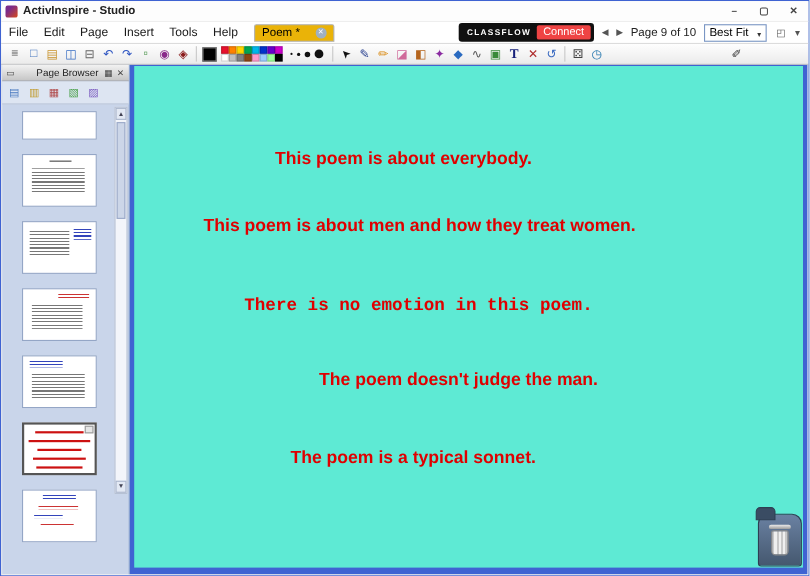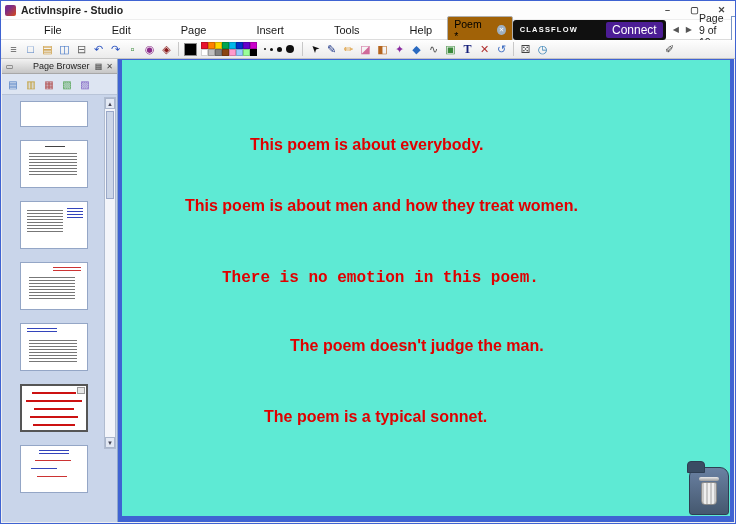--- a/index.html
+++ b/index.html
@@ -9,27 +9,27 @@
   
   .titlebar { position:absolute; left:0; top:0; right:0; height:19px; background:#fdfdfd; display:flex; align-items:center; border-bottom:1px solid #eee;font-weight:bold; }
   .app-icon { width:11px; height:11px; margin:0 5px 0 4px; border-radius:2px; background:linear-gradient(135deg,#7a2a8a 30%,#d84a1a); }
   .title-text { font-size:10.5px; color:#222; }
   .win-controls { margin-left:auto; display:flex; height:100%; }
   .win-btn { width:27px; display:flex; align-items:center; justify-content:center; font-size:9px; color:#444; }
 
   
   .menubar { position:absolute; top:19px; left:0; right:0; height:20px; background:#fff; border-bottom:1px solid #dcdcdc; display:flex; align-items:center; font-size:11px; }
   .menu-items { display:flex; }
-  .menu-item { padding:2px 7px; color:#1a1a1a;margin-left:36px; }
-  .doc-tab { margin-left:8px; border:1px solid #b0b0b0; background:#a16207; padding:1px 6px; display:flex; gap:14px; align-items:center; font-size:10.5px; border-radius:2px 2px 0 0; }
+  .menu-item { padding:2px 7px; color:#1a1a1a; }
+  .doc-tab { margin-left:8px; border:1px solid #b0b0b0; background:#eab308; padding:1px 6px; display:flex; gap:14px; align-items:center; font-size:10.5px; border-radius:2px 2px 0 0; }
   .tab-close { width:10px; height:10px; border-radius:50%; background:#9fb0c0; color:#fff; font-size:6.5px; line-height:10px; text-align:center; }
   .mb-right { margin-left:auto; display:flex; align-items:center; gap:7px; padding-right:4px; }
-  .cf-pill { background:#101010; color:#fff; border-radius:3px; padding:2px 3px 2px 7px; display:flex; align-items:center; }
+  .cf-pill { background:#101010; color:#fff; border-radius:3px; padding:2px 3px 2px 7px; display:flex; align-items:center; gap:5px; }
   .cf-brand { font-size:7.5px; font-weight:bold; letter-spacing:1.2px; }
-  .cf-connect { background:#4c1d95; border-radius:2px; padding:1px 6px; font-size:12px; color:#fff;margin-left:28px; }
+  .cf-connect { background:#ef4444; border-radius:2px; padding:1px 6px; font-size:10px; color:#fff; }
   .nav-arrow { font-size:8px; color:#555; }
   .page-indicator { font-size:10.5px; color:#222; }
   .zoom-select { border:1px solid #7a96c4; background:#fff; font-size:10.5px; padding:1px 4px; display:flex; align-items:flex-end; gap:8px; }
   .zoom-caret { font-size:7px; color:#333; }
   .mb-icon { font-size:9px; color:#555; width:12px; text-align:center; }
 
   
   .toolbar { position:absolute; top:39px; left:0; right:0; height:19px; background:linear-gradient(#fefefe,#ebebeb); border-bottom:1px solid #c4c4c4; display:flex; align-items:center; padding:0 4px; }
   .tb-group { display:flex; align-items:center; }
   .tb-icon { width:17px; height:16px; display:flex; align-items:center; justify-content:center; font-size:11px; }

